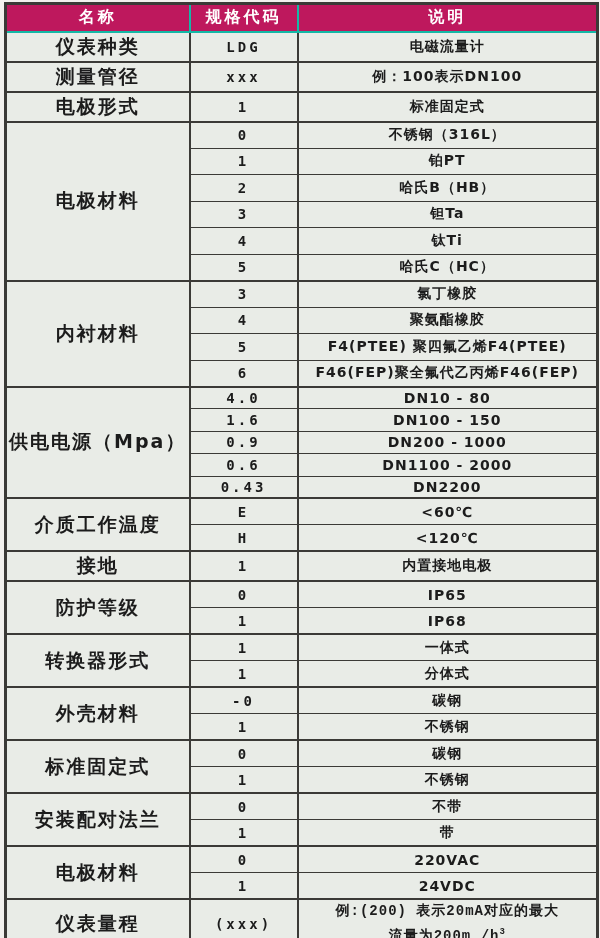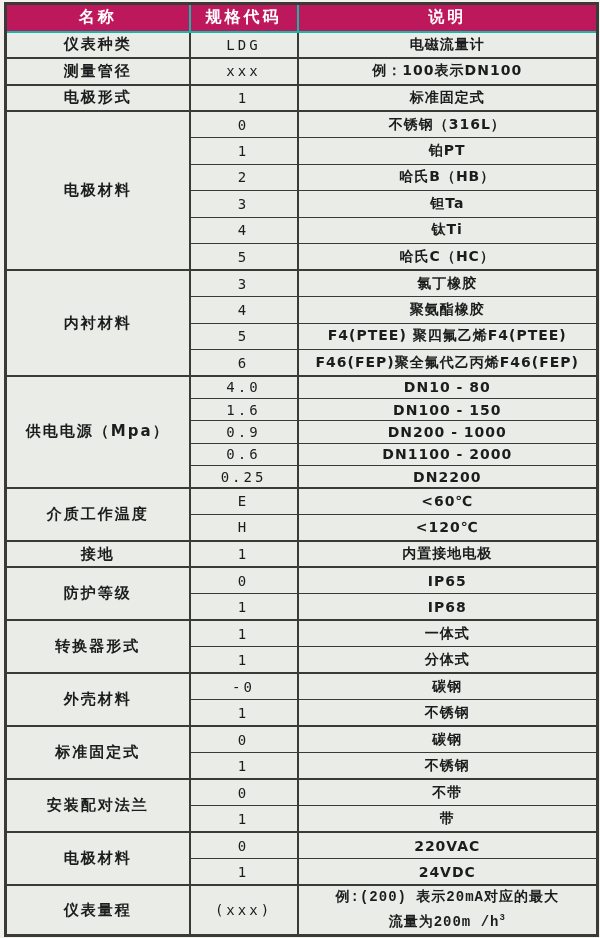--- a/index.html
+++ b/index.html
@@ -41,22 +41,22 @@
   td {
     border-left: 2px solid #3b3a37;
     border-right: 2px solid #3b3a37;
     border-top: 1px solid #3b3a37;
     border-bottom: 1px solid #3b3a37;
   }
   tr.gstart > td { border-top: 2px solid #3b3a37; }
   tbody tr { height: 26.5px; }
   tbody tr.small { height: 22.4px; }
   tbody tr.tall { height: 48px; }
-  td.name { font-size: 15px; letter-spacing: 2px; }
-  td.code { font-size: 14px; letter-spacing: 3px; font-family: "DejaVu Sans Mono", "DejaVu Sans", monospace; font-weight: normal; }
+  td.name { font-size: 19px; letter-spacing: 2px; }
+  td.code { font-size: 14px; letter-spacing: 3px; font-family: "DejaVu Sans Mono", "DejaVu Sans", monospace; font-weight: bold; }
   td.desc { font-size: 14px; letter-spacing: 1px; border-radius: 9px; }
   td.desc .line { line-height: 21px; font-family: Liberation Mono, monospace; }
   sup { font-size: 9px; }
 </style>
 </head>
 <body>
 
 <div class="page">
   <table class="spec">
     <colgroup>
@@ -146,21 +146,21 @@
       </tr>
       <tr class="small">
         <td class="code">0.9</td>
         <td class="desc">DN200 - 1000</td>
       </tr>
       <tr class="small">
         <td class="code">0.6</td>
         <td class="desc">DN1100 - 2000</td>
       </tr>
       <tr class="small">
-        <td class="code">0.25</td>
+        <td class="code">0.43</td>
         <td class="desc">DN2200</td>
       </tr>
 
       <tr class="gstart">
         <td class="name" rowspan="2">介质工作温度</td>
         <td class="code">E</td>
         <td class="desc">&lt;60℃</td>
       </tr>
       <tr>
         <td class="code">H</td>

